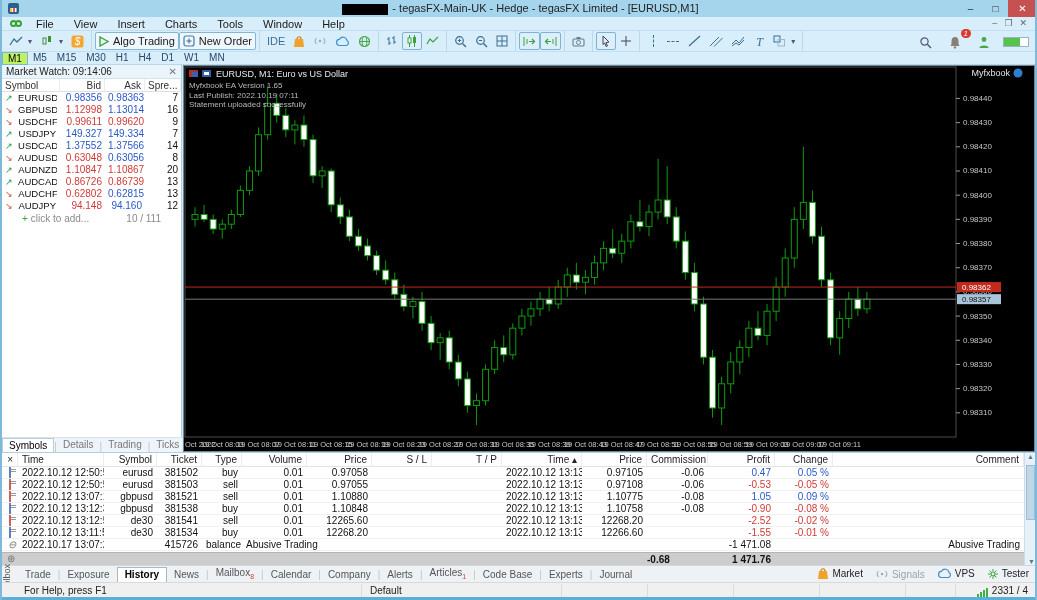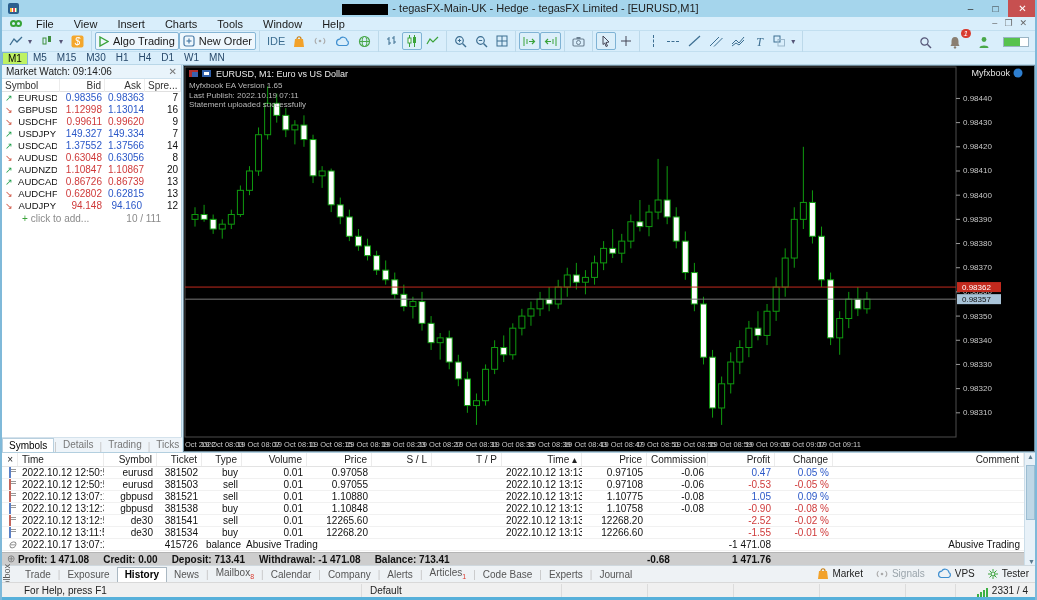--- a/index.html
+++ b/index.html
@@ -100,21 +100,21 @@
   #h-scroll .thumb { position:absolute; left:1px; top:12px; width:9px; height:55px; background:#bfd7e6; border:1px solid #9cbdd2; }
 
   
   #tabbar { left:0; top:565px; width:1037px; height:17px; background:#eef2f5; border-top:1px solid #cfd8de;
             display:flex; align-items:flex-end; font-size:10px; color:#555; }
   .tb-tab { padding:1px 7px 2px; position:relative; }
   .tb-tab.active { background:#fff; border:1px solid #aab8c2; border-bottom:none; color:#000; font-weight:bold; }
   .tb-tab sub { color:#d83b2f; font-size:7px; }
   .tab-sep { color:#c5c5c5; padding-bottom:2px; }
   #tab-right { position:absolute; right:6px; top:567px; display:flex; gap:12px; align-items:center; font-size:10px; color:#222; }
-  #tab-right .dim { color:#9aa4ab; }
+  #tab-right .dim { color:#9aa4ab;align-items:flex-end; }
   #tab-right span { display:flex; align-items:center; gap:3px; }
 
   
   #statusbar { left:0; top:582px; width:1037px; height:15px; background:#f0f0f0; border-top:1px solid #d9d9d9;
                font-size:10px; color:#222; }
   .st-cell { position:absolute; top:1px; height:13px; line-height:13px; padding:0 8px; border-right:1px solid #dcdcdc; }
   #toolbox-side { position:absolute; left:-1px; top:556px; width:13px; height:44px; }
   #toolbox-side span { position:absolute; left:-14px; top:14px; transform:rotate(-90deg); transform-origin:center;
                        font-size:9px; color:#555; display:block; width:40px; }
   #bottom-frame { left:0; top:597px; width:1037px; height:3px; background:#57b0da; }
@@ -904,27 +904,20 @@
           <span></span>
           <span></span>
           <span></span>
           <span></span>
           <span>-1 471.08</span>
           <span></span>
           <span>Abusive Trading</span>
         </div>
       </div>
     <div id="h-summary">
-        <span class="seg" style="left: 16px; display: flex; gap: 14px;">
-          <span>Profit: 1 471.08</span>
-          <span>Credit: 0.00</span>
-          <span>Deposit: 713.41</span>
-          <span>Withdrawal: -1 471.08</span>
-          <span>Balance: 713.41</span>
-        </span>
         <span class="seg circ" style="left: 3px; top: 0px; font-weight: normal;">⊕</span>
         <span class="seg" style="left: 645px; width: 57px; text-align: left;">-0.68</span>
         <span class="seg" style="left: 706px; width: 63px; text-align: right;">1 471.76</span>
       </div>
     <div id="h-scroll">▲<span class="thumb"></span><span style="position:absolute;bottom:1px;left:3px">▼</span></div>
   </div>
 
   <div id="tabbar" class="abs">
       <span style="width: 16px;"></span>
       <span class="tb-tab">Trade</span>

